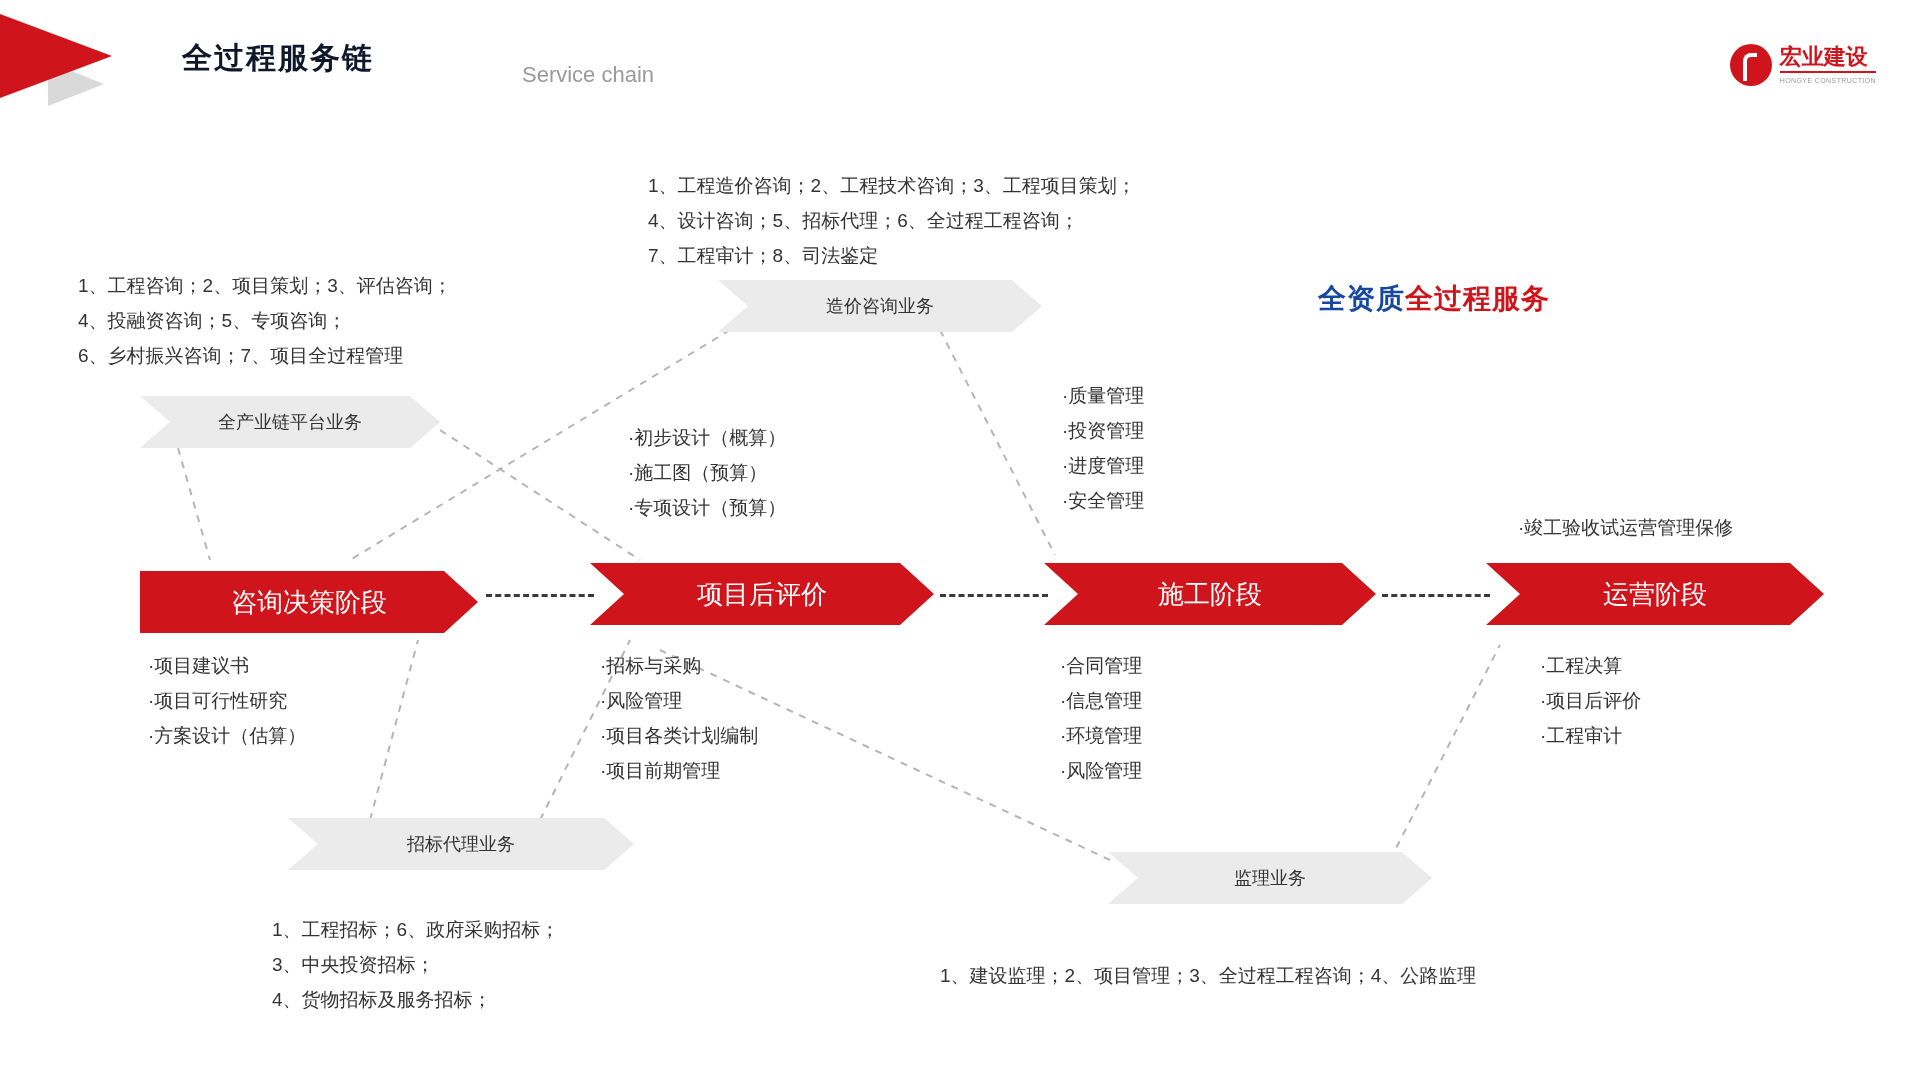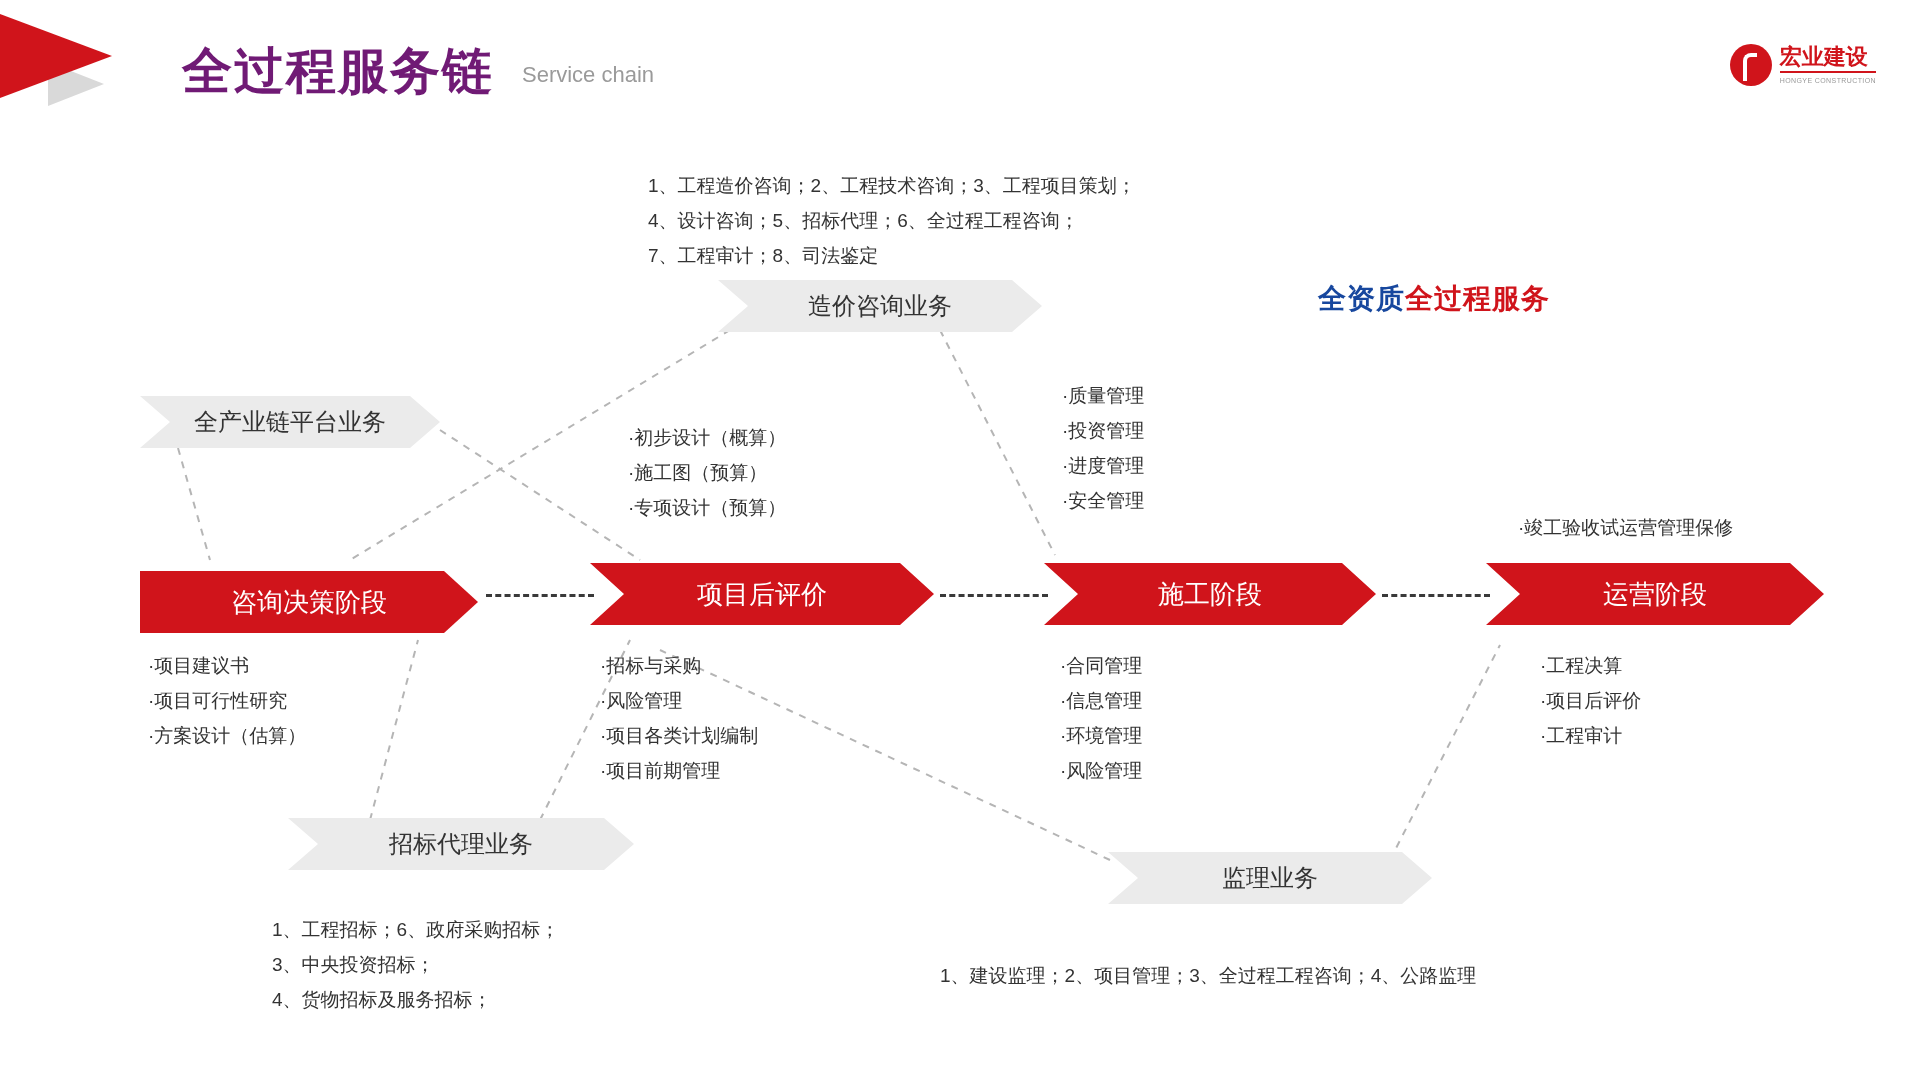--- a/index.html
+++ b/index.html
@@ -36,23 +36,23 @@
     left: 48px; top: 62px;
     width: 0; height: 0;
     border-top: 22px solid transparent;
     border-bottom: 22px solid transparent;
     border-left: 56px solid #d9d9d9;
     z-index: -1;
   }
   .title-cn {
     position: absolute;
     left: 182px; top: 38px;
-    font-size: 50px;
+    font-size: 30px;
     font-weight: bold;
-    color: #701a75;
+    color: #0f172a;
     letter-spacing: 2px;
     white-space: nowrap;
   }
   .title-en {
     position: absolute;
     left: 522px; top: 62px;
     font-size: 22px;
     color: #9a9a9a;
     white-space: nowrap;
   }
@@ -132,21 +132,21 @@
     border-top: 3px dashed #3a3a3a;
     top: 594px;
   }
 
   
   .gray-chevron {
     position: absolute;
     height: 52px;
     background: #ebebeb;
     color: #333333;
-    font-size: 24px;
+    font-size: 18px;
     display: flex;
     align-items: center;
     justify-content: center;
     clip-path: polygon(0 0, calc(100% - 30px) 0, 100% 50%, calc(100% - 30px) 100%, 0 100%, 30px 50%);
     white-space: nowrap;
   }
 
   
   .textblock {
     position: absolute;
@@ -201,20 +201,25 @@
       <line x1="370" y1="820" x2="418" y2="640"></line>
 
       <line x1="540" y1="820" x2="630" y2="640"></line>
 
       <line x1="1110" y1="860" x2="660" y2="650"></line>
 
       <line x1="1390" y1="860" x2="1500" y2="645"></line>
     </g>
   </svg>
 
+  <div class="textblock" style="left:78px; top:268px;">
+    <div>1、工程咨询；2、项目策划；3、评估咨询；</div>
+    <div>4、投融资咨询；5、专项咨询；</div>
+    <div>6、乡村振兴咨询；7、项目全过程管理</div>
+  </div>
 
   <div class="gray-chevron" style="left:140px; top:396px; width:300px;">
     <span>全产业链平台业务</span>
   </div>
 
   <div class="textblock" style="left:648px; top:168px;">
     <div>1、工程造价咨询；2、工程技术咨询；3、工程项目策划；</div>
     <div>4、设计咨询；5、招标代理；6、全过程工程咨询；</div>
     <div>7、工程审计；8、司法鉴定</div>
   </div>

